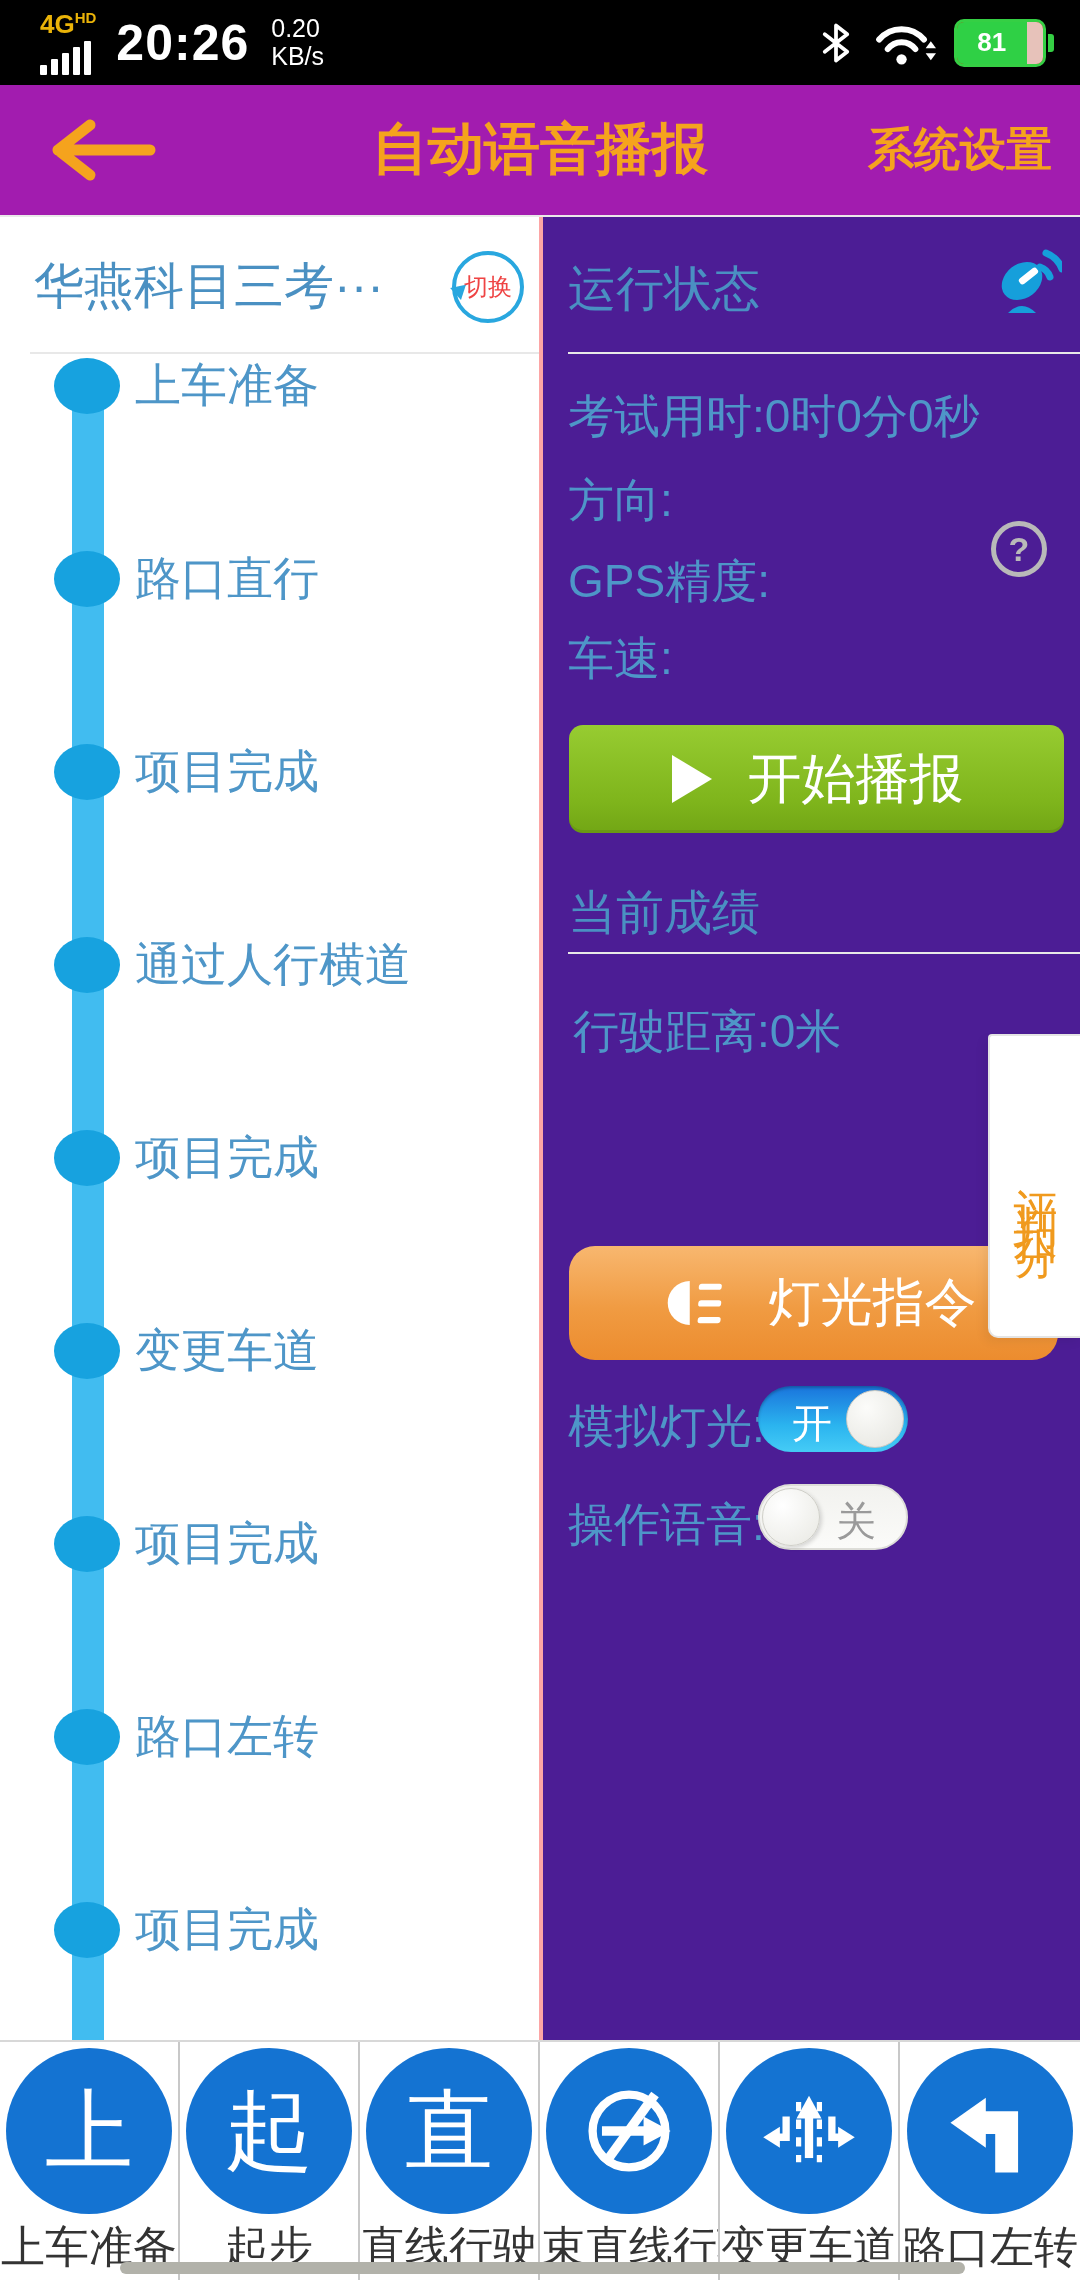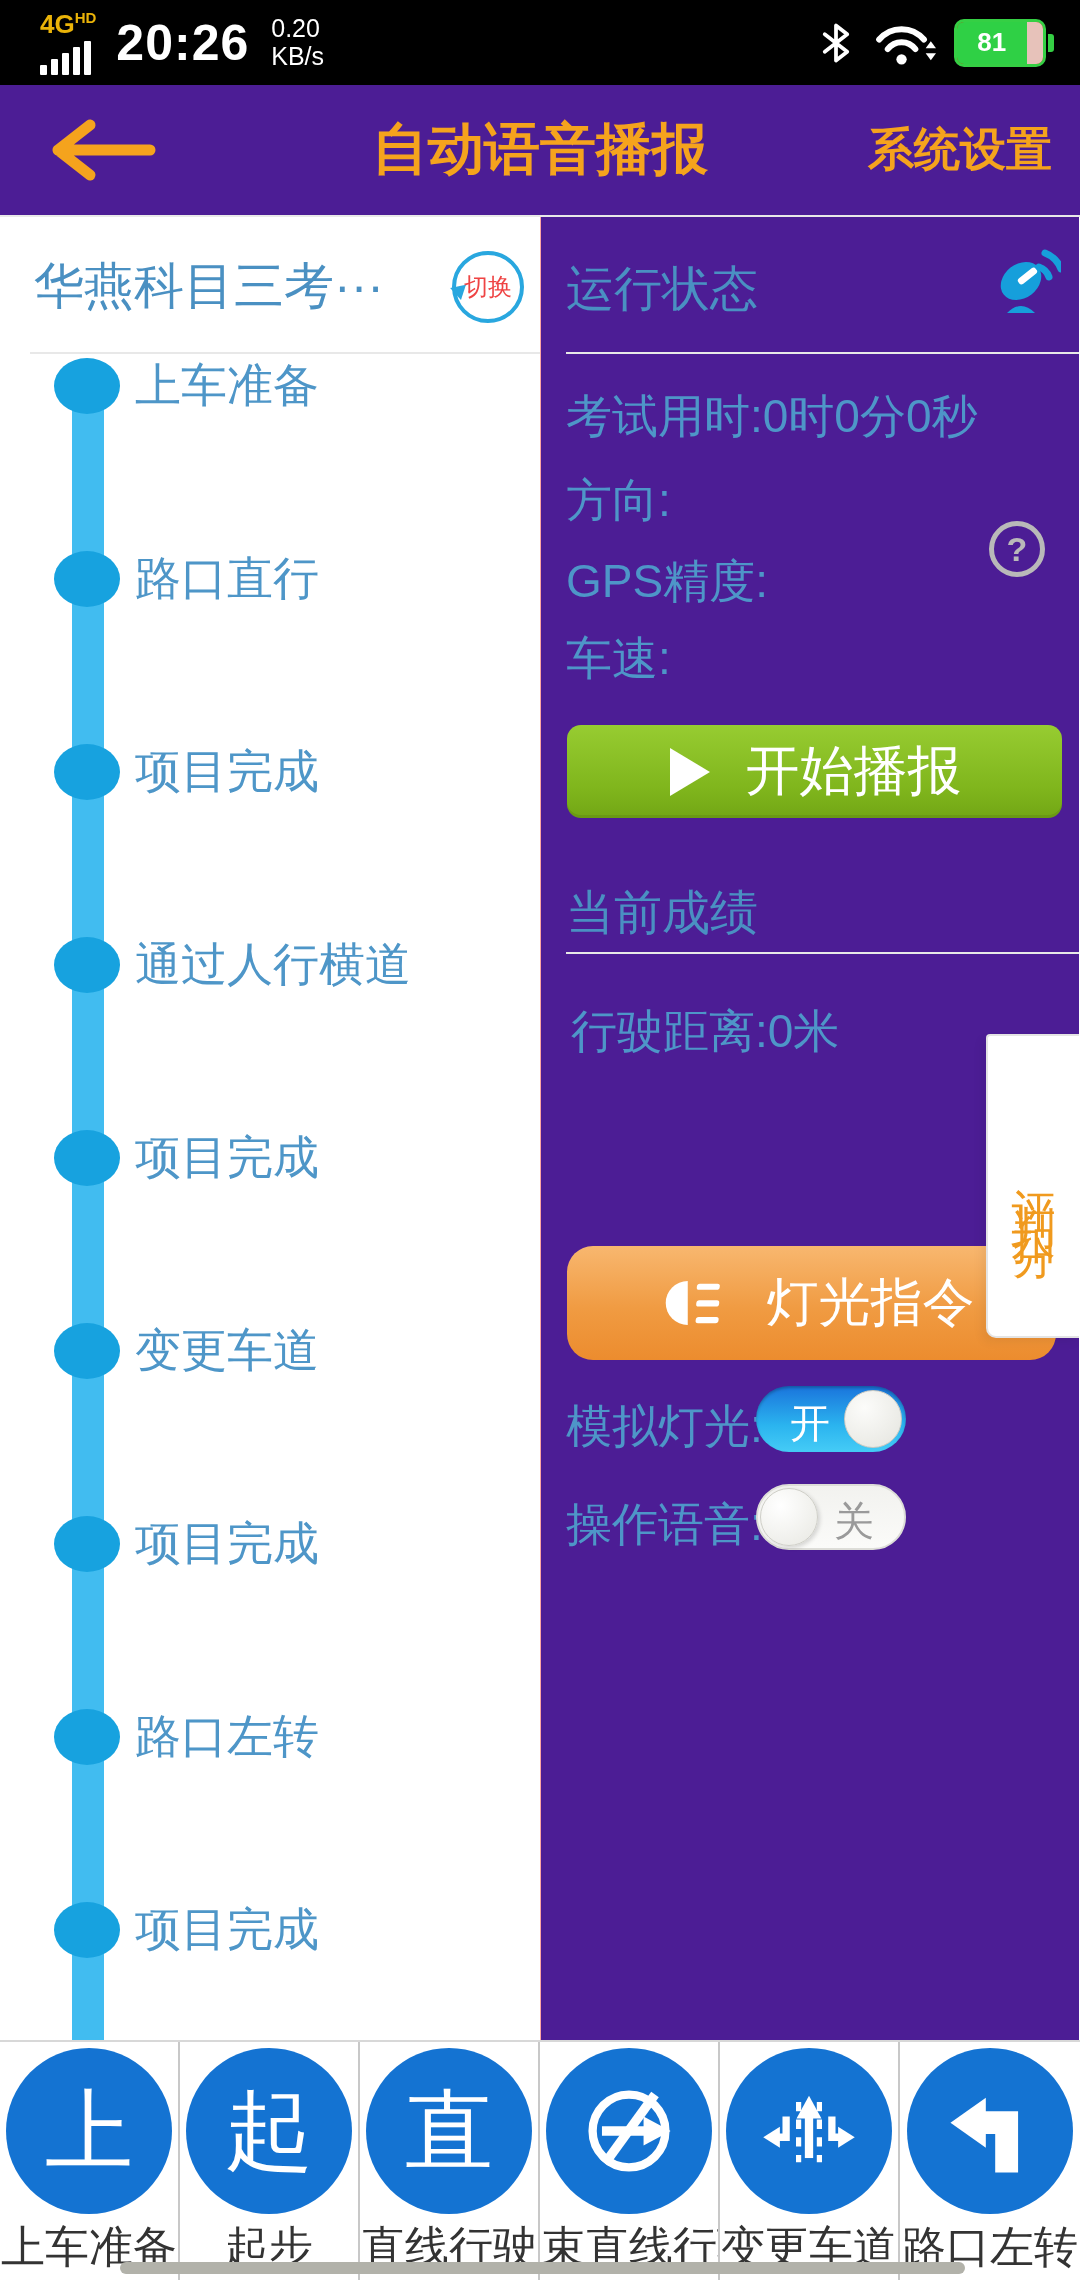--- a/index.html
+++ b/index.html
@@ -21,51 +21,51 @@
   .sb-time{color:#fff;font-size:50px;font-weight:700;letter-spacing:1px;margin-left:6px;}
   .sb-speed{color:#fff;font-size:25px;line-height:1.1;margin-left:8px;}
   .sb-right{display:flex;align-items:center;gap:18px;margin-right:26px;}
   .battery{position:relative;width:86px;height:42px;border:3px solid #35cf44;border-radius:10px;
     display:flex;overflow:hidden;background:#c2410c;}
   .battery .fill{width:81%;background:#2fd045;display:flex;align-items:center;justify-content:center;
     color:#fff;font-size:26px;font-weight:bold;}
   .battery .rest{flex:1;background:#e7c2ba;}
   .battery-nub{width:6px;height:18px;background:#35cf44;border-radius:0 3px 3px 0;margin-left:2px;}
   
-  .header{position:absolute;top:85px;left:0;width:1080px;height:130px;background:#4c1d95;
+  .header{position:absolute;top:85px;left:0;width:1080px;height:130px;background:#a21caf;
     border-bottom:2px solid #e9e9e9;}
   .back-btn{position:absolute;left:38px;top:28px;width:120px;height:74px;}
   .page-title{position:absolute;left:0;right:0;top:0;height:130px;display:flex;align-items:center;
     justify-content:center;font-size:56px;font-weight:bold;color:#f5a31d;}
   .settings-link{position:absolute;right:28px;top:0;height:130px;display:flex;align-items:center;
     font-size:46px;font-weight:bold;color:#f5a31d;}
   
   .main{position:absolute;top:217px;left:0;width:1080px;height:1823px;display:flex;}
-  .panel-left{position:relative;width:540px;height:100%;border-right:1px solid #fca5a5;background:#fff;overflow:hidden;}
+  .panel-left{position:relative;width:540px;height:100%;border-right:4px solid #fca5a5;background:#fff;overflow:hidden;}
   .panel-right{position:relative;width:538px;height:100%;background:#4c1d95;overflow:hidden;}
   .lp-title{position:absolute;left:34px;top:36px;font-size:50px;color:#4a90c2;}
   .switch-icon{position:absolute;left:452px;top:34px;width:72px;height:72px;border:4px solid #29a7df;
     border-radius:50%;display:flex;align-items:center;justify-content:center;
     font-size:24px;color:#ef4444;box-sizing:border-box;}
   .switch-icon:before{content:"";position:absolute;left:-14px;top:26px;border:8px solid transparent;
     border-right:14px solid #29a7df;transform:rotate(18deg);}
   .lp-divider{position:absolute;left:30px;right:0;top:135px;height:2px;background:#e8e8e8;}
   .timeline-bar{position:absolute;left:72px;top:169px;bottom:0;width:32px;background:#41bcf0;}
   .tl-item{position:absolute;left:0;height:56px;display:flex;align-items:center;}
   .tl-dot{position:absolute;left:54px;top:0;width:66px;height:56px;border-radius:50%;background:#17a2df;}
   .tl-label{position:absolute;left:135px;font-size:46px;color:#4e96c8;white-space:nowrap;}
   
   .rp-title{position:absolute;left:25px;top:40px;font-size:48px;color:#4a90c2;}
   .satellite{position:absolute;right:18px;top:26px;}
   .rp-divider{position:absolute;left:25px;right:0;height:2px;background:#e8e8e8;}
   .stat-line{position:absolute;left:25px;font-size:46px;color:#4e96c8;white-space:nowrap;}
   .help-icon{position:absolute;left:448px;top:304px;width:56px;height:56px;border:5px solid #b9b9b9;
     border-radius:50%;box-sizing:border-box;display:flex;align-items:center;justify-content:center;
     font-size:34px;font-weight:bold;color:#b9b9b9;}
-  .start-btn{position:absolute;left:26px;top:508px;width:495px;height:93px;border-radius:14px;
+  .start-btn{position:absolute;left:26px;top:508px;width:495px;height:108px;border-radius:14px;
     background:linear-gradient(180deg,#97cc31 0%,#7fb51c 70%,#72a615 100%);
     display:flex;align-items:center;justify-content:center;gap:34px;
     color:#fff;font-size:54px;box-shadow:inset 0 -3px 0 rgba(0,0,0,0.08);}
   .score-title{position:absolute;left:25px;top:664px;font-size:48px;color:#4a90c2;}
   .score-line{position:absolute;left:30px;font-size:46px;color:#4e96c8;white-space:nowrap;}
   .light-btn{position:absolute;left:26px;top:1029px;width:489px;height:114px;border-radius:26px;
     background:linear-gradient(180deg,#f8b76f 0%,#f09b42 55%,#ec8c2e 100%);
     display:flex;align-items:center;justify-content:center;gap:30px;
     color:#fff;font-size:52px;z-index:1;}
   .judge-tab{position:absolute;left:445px;top:817px;width:93px;height:300px;background:#fff;

